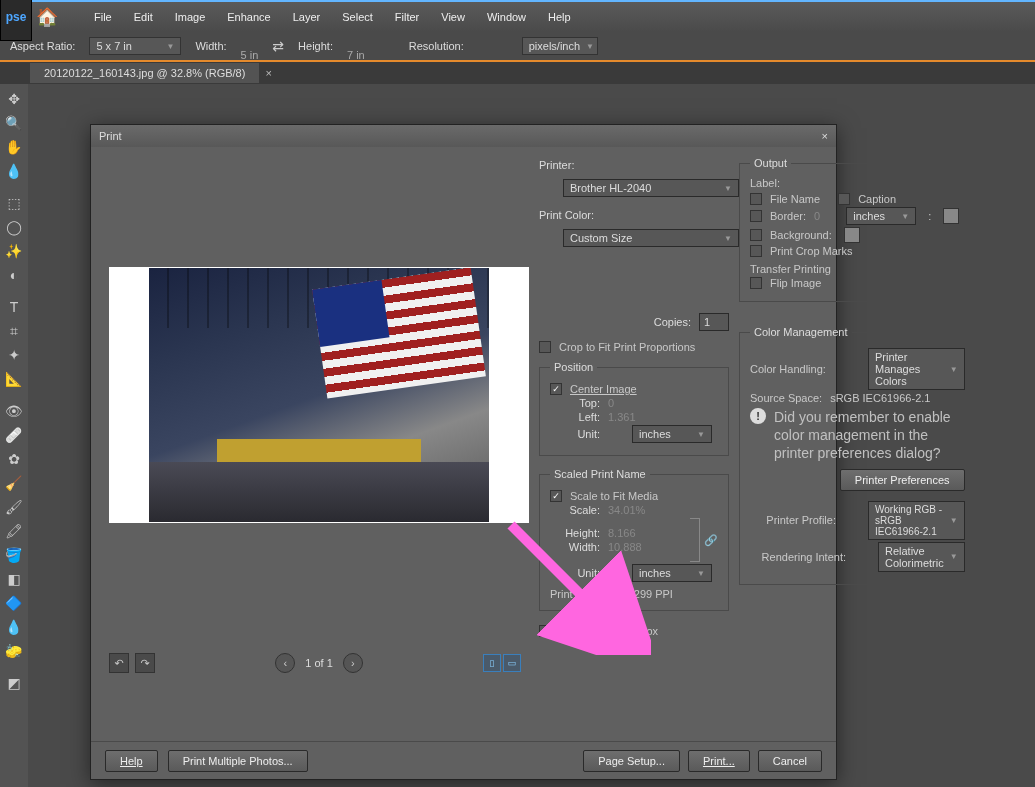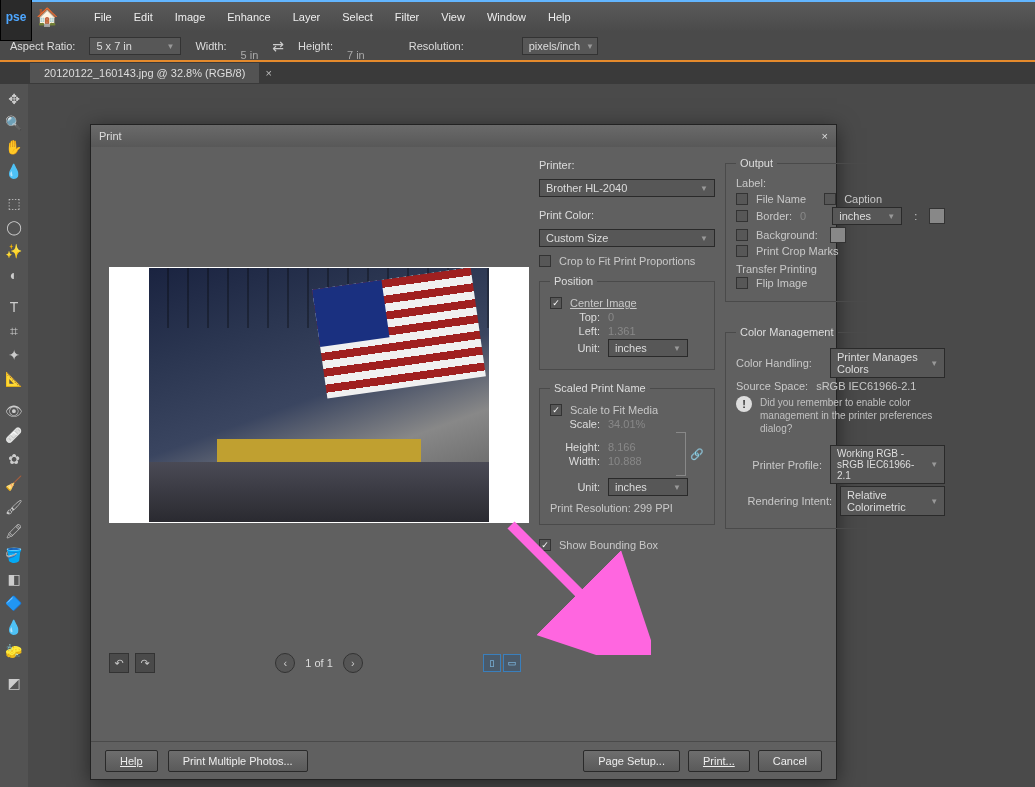--- a/index.html
+++ b/index.html
@@ -59,35 +59,35 @@
 .circle-btn { width: 20px; height: 20px; border-radius: 50%; background: #555; border: 1px solid #333; display: flex; align-items: center; justify-content: center; font-size: 11px; cursor: pointer; }
 .orient-group { display: flex; gap: 2px; }
 .orient { width: 18px; height: 18px; border: 1px solid #3a7fbc; background: #4a5a6a; display: flex; align-items: center; justify-content: center; font-size: 9px; color: #8acfff; cursor: pointer; }
 
 .mid-col { width: 190px; display: flex; flex-direction: column; gap: 6px; }
 .right-col { width: 276px; display: flex; flex-direction: column; gap: 24px; }
 
 .field { display: flex; align-items: center; gap: 8px; margin: 2px 0; }
 .field-label { color: #ddd; min-width: 50px; text-align: right; }
 .field-label.l { text-align: left; }
-.dlg-select { background: #575757; border: 1px solid #2a2a2a; color: #ddd; padding: 2px 6px; display: flex; justify-content: space-between; align-items: center; font-size: 11px; cursor: pointer; }
+.dlg-select { background: #575757; border: 1px solid #2a2a2a; color: #ddd; padding: 2px 6px; display: flex; justify-content: space-between; align-items: center; font-size: 11px; cursor: pointer; margin-left: 24px; }
 .dlg-input { background: #575757; border: 1px solid #2a2a2a; color: #ddd; padding: 2px 4px; font-size: 11px; width: 50px; }
 .chk { width: 12px; height: 12px; border: 1px solid #333; background: #575757; display: inline-flex; align-items: center; justify-content: center; font-size: 9px; cursor: pointer; }
 .chk.checked::after { content: '✓'; color: #fff; }
 
 fieldset { border: 1px solid #4a4a4a; padding: 8px 10px 10px; margin: 0; }
 legend { color: #ddd; padding: 0 4px; font-size: 11px; }
 .disabled { color: #888; }
 
 .dialog-footer { height: 38px; background: #606060; border-top: 1px solid #4a4a4a; display: flex; align-items: center; justify-content: space-between; padding: 0 14px; }
 .btn { background: linear-gradient(#6e6e6e,#5a5a5a); border: 1px solid #2a2a2a; color: #eee; padding: 4px 14px; font-size: 11px; cursor: pointer; border-radius: 2px; }
 .footer-right { display: flex; gap: 8px; }
 
 .info-icon { width: 16px; height: 16px; border-radius: 50%; background: #ddd; color: #333; display: flex; align-items: center; justify-content: center; font-weight: bold; font-size: 11px; flex-shrink: 0; }
-.info-text { font-size: 10px; color: #c0c0c0; line-height: 1.3; }
+.info-text { font-size: 14px; color: #c0c0c0; line-height: 1.3; }
 .bracket { width: 10px; height: 44px; border-right: 1px solid #888; border-top: 1px solid #888; border-bottom: 1px solid #888; margin-left: 6px; }
 </style>
 </head>
 <body>
 
 <div class="menubar">
   <div class="logo">pse</div>
   <div class="home-icon">🏠</div>
   <div class="menubar-items">
     <div class="menubar-item">File</div>
@@ -203,20 +203,24 @@
           <span class="select-arrow">▼</span>
         </div>
       <div class="field" style="margin-top:6px">
           <span class="field-label l">Print Color:</span>
         </div>
       <div class="dlg-select" style="width:176px">
           <span>Custom Size</span>
           <span class="select-arrow">▼</span>
         </div>
 
+      <div class="field" style="margin-top:60px;justify-content:flex-end">
+        <span class="field-label">Copies:</span>
+        <input class="dlg-input" style="width: 30px;" value="1">
+      </div>
       <div class="field">
         <span class="chk"></span>
         <span>Crop to Fit Print Proportions</span>
       </div>
 
       <fieldset>
         <legend>Position</legend>
         <div class="field">
             <span class="chk checked"></span>
             <span style="text-decoration:underline">Center Image</span>
@@ -325,20 +329,23 @@
             </div>
         </div>
         <div class="field">
           <span>Source Space:</span>
           <span>sRGB IEC61966-2.1</span>
         </div>
         <div class="field" style="align-items:flex-start;margin-top:4px">
           <span class="info-icon">!</span>
           <span class="info-text">Did you remember to enable color management in the printer preferences dialog?</span>
         </div>
+        <div style="text-align:right;margin-top:6px">
+          <button class="btn">Printer Preferences</button>
+        </div>
         <div class="field" style="margin-top:10px">
           <span style="min-width:86px;text-align:right">Printer Profile:</span>
           <div class="dlg-select" style="flex:1;font-size:10px">
               <span>Working RGB - sRGB IEC61966-2.1</span>
               <span class="select-arrow">▼</span>
             </div>
         </div>
         <div class="field">
           <span style="min-width:96px;text-align:right">Rendering Intent:</span>
           <div class="dlg-select" style="flex:1">

